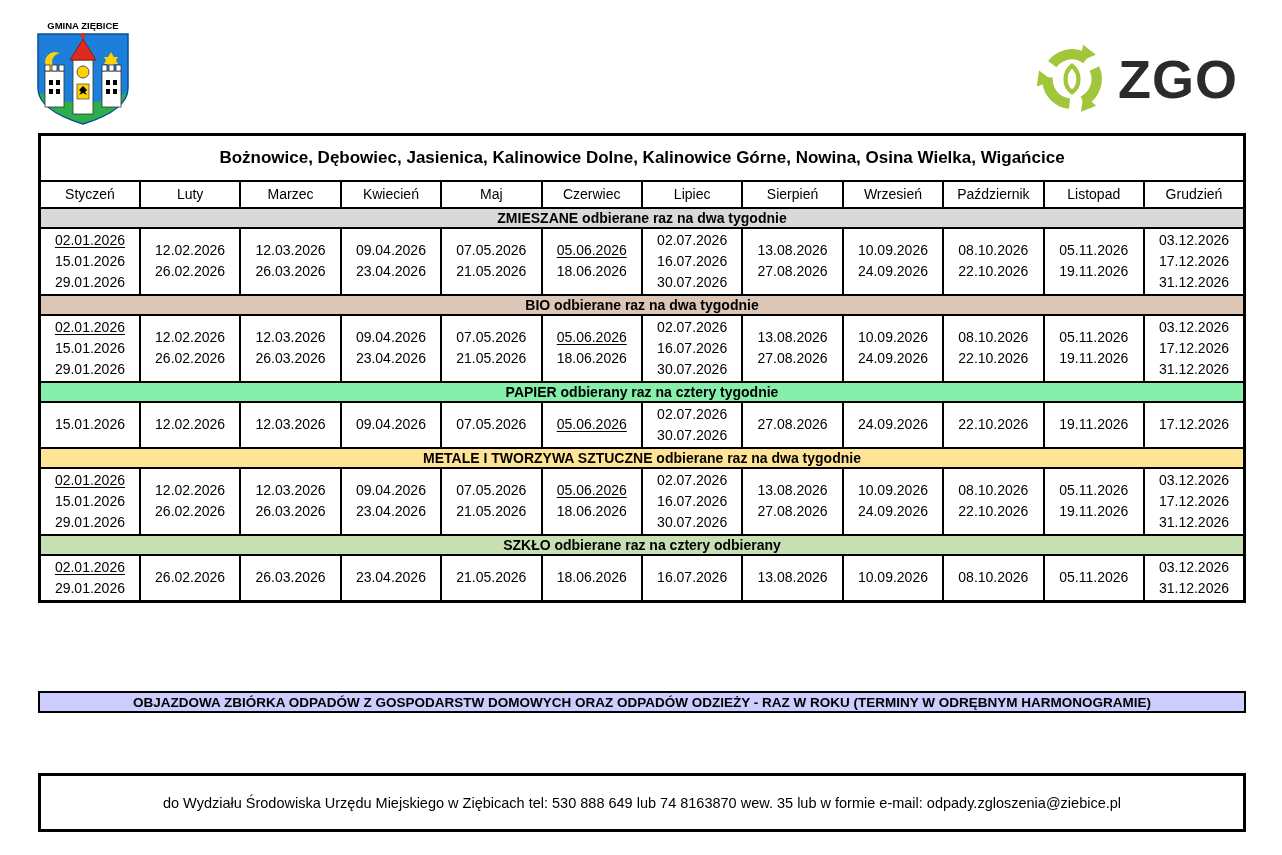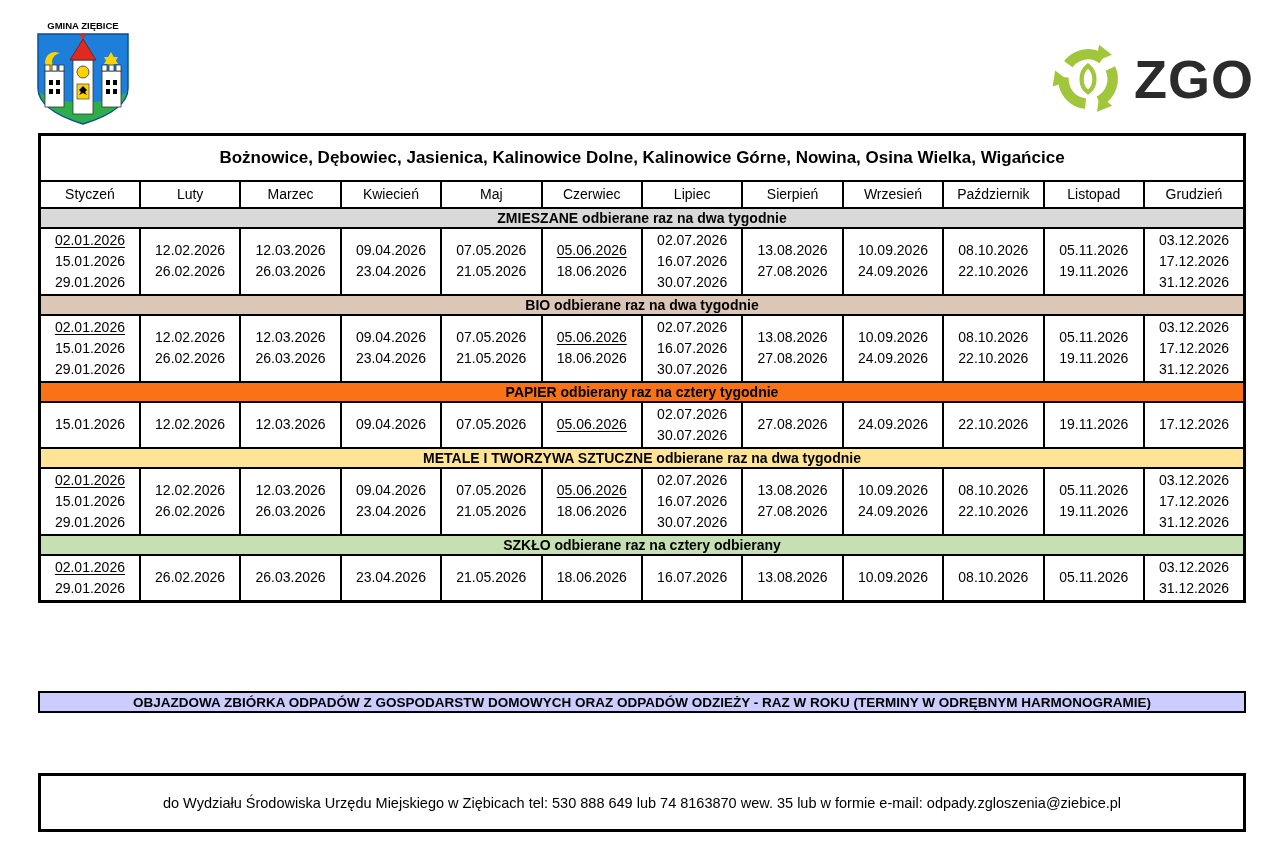--- a/index.html
+++ b/index.html
@@ -3,21 +3,21 @@
 <meta charset="utf-8">
 <style>
   * { margin:0; padding:0; box-sizing:border-box; }
   html,body { background:#fff; }
   body {
     width:1282px; height:855px; position:relative;
     font-family:"Liberation Sans", sans-serif; color:#000;
   }
   .crest { position:absolute; left:30px; top:12px; width:106px; height:118px;text-align:center; }
   .zgo { position:absolute; right:28px; top:40px; width:220px; height:78px;
-         display:flex; align-items:center; justify-content:flex-end; gap:8px; }
+         display:flex; align-items:center; gap:8px; }
   .zgo-text { font-size:54px; font-weight:bold; color:#2b2b2b; letter-spacing:1px; line-height:1; }
 
   .sched { position:absolute; left:38px; top:133px; width:1208px;
            border-collapse:collapse; table-layout:fixed; border:3px solid #000; }
   .sched td, .sched th { border:2px solid #000; overflow:hidden; }
   .title-cell { height:42px; text-align:center; font-weight:bold; font-size:15px; background:#fff; }
   .loc-cell { height:46px; text-align:center; font-weight:bold; font-size:17px; background:#fff; }
   .month-row th { height:27px; font-weight:normal; font-size:14px; text-align:center; background:#fff; }
   .band-cell { height:15px; text-align:center; font-weight:bold; font-size:14px; padding:1px 0; }
   .dates-row td { vertical-align:middle; text-align:center; font-size:14px; padding:1px 0; background:#fff; }
@@ -224,21 +224,21 @@
           <div>05.11.2026</div>
           <div>19.11.2026</div>
         </td>
         <td style="height: 66px;">
           <div>03.12.2026</div>
           <div>17.12.2026</div>
           <div>31.12.2026</div>
         </td>
       </tr>
       <tr>
-        <td colspan="12" class="band-cell" style="background: #f97316;">PAPIER odbierany raz na cztery tygodnie</td>
+        <td colspan="12" class="band-cell" style="background: #86efac;">PAPIER odbierany raz na cztery tygodnie</td>
       </tr>
       <tr class="dates-row">
         <td style="height: 44px;">
           <div>15.01.2026</div>
         </td>
         <td style="height: 44px;">
           <div>12.02.2026</div>
         </td>
         <td style="height: 44px;">
           <div>12.03.2026</div>

